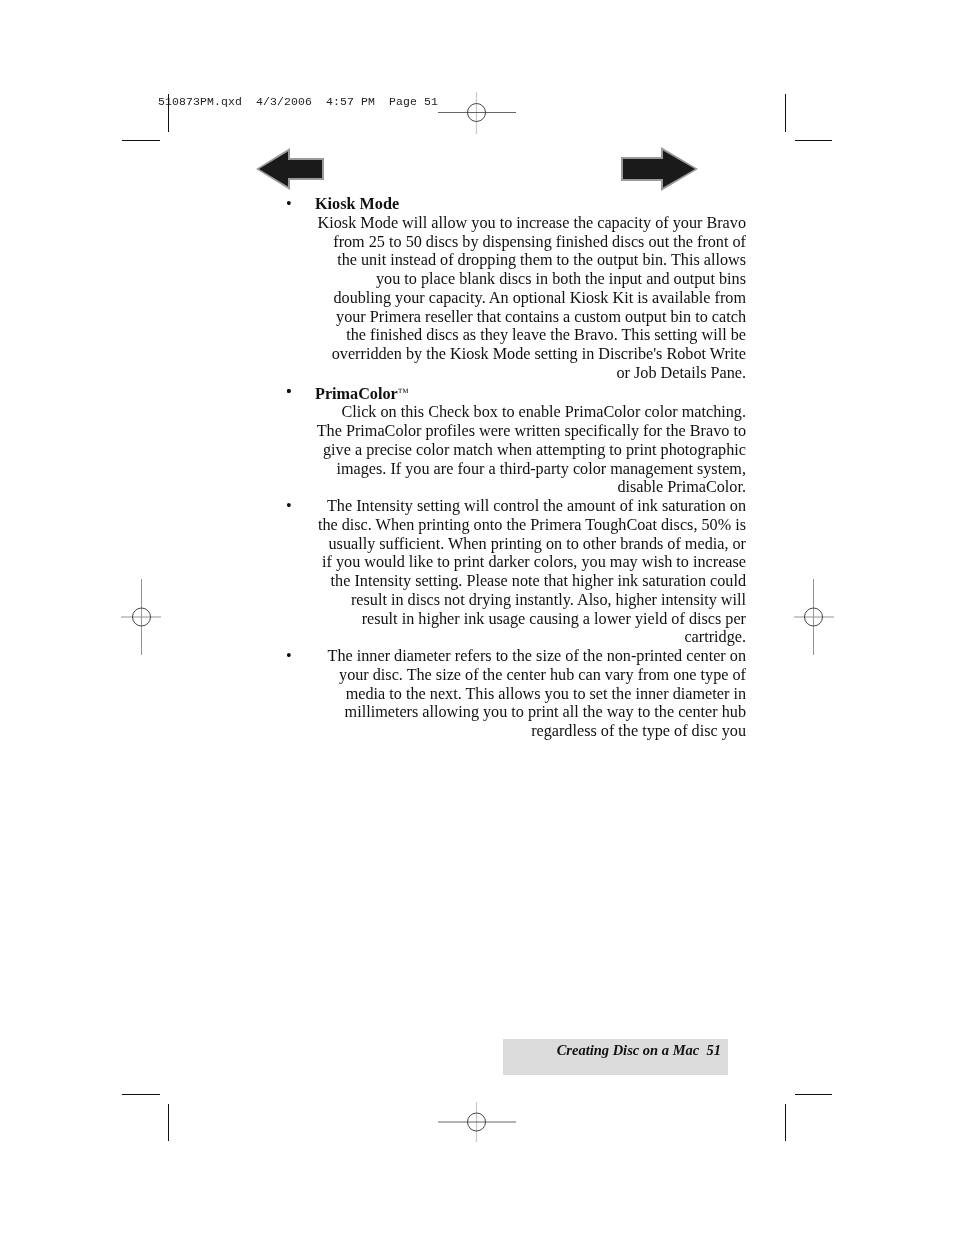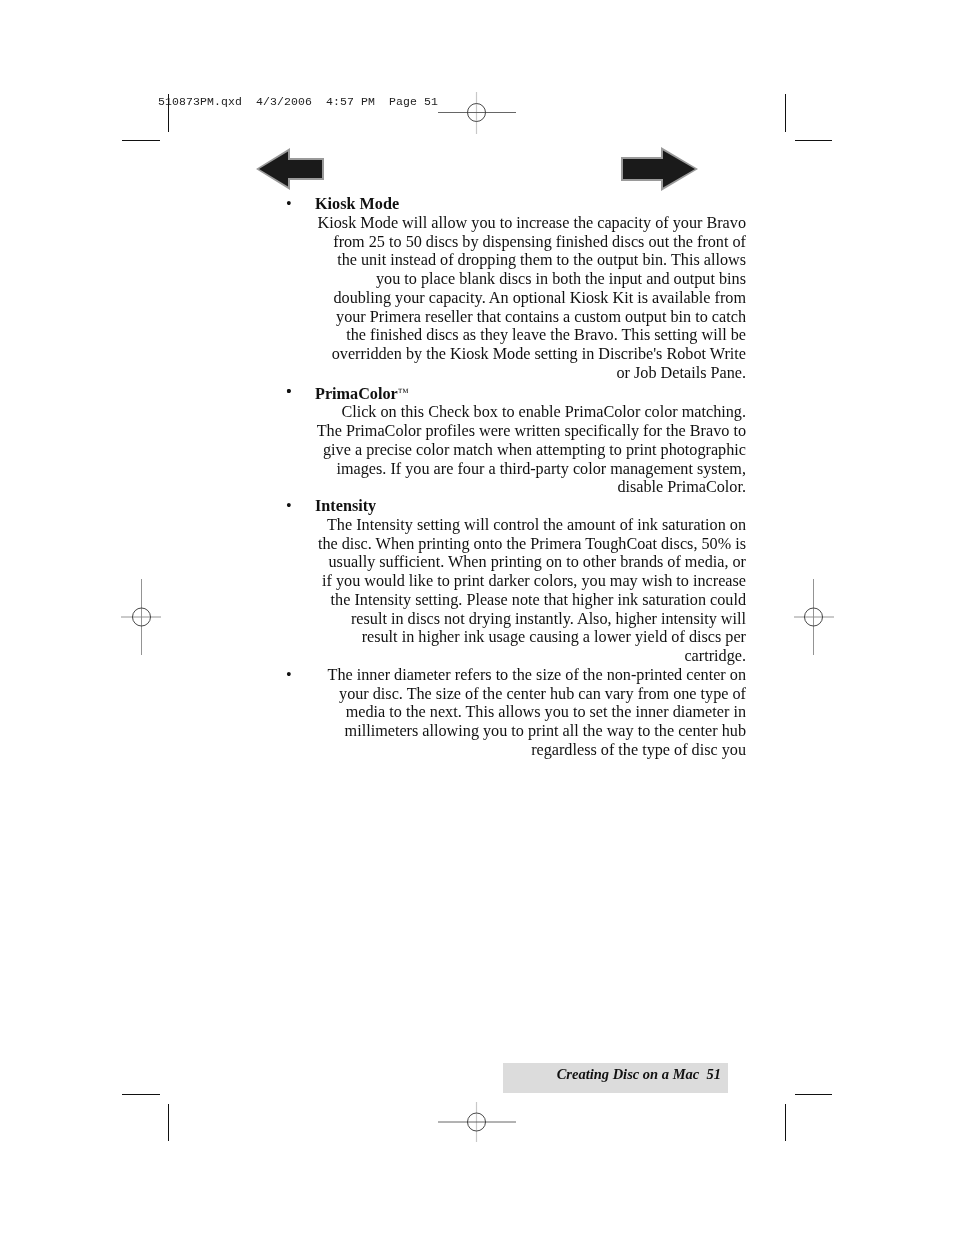--- a/index.html
+++ b/index.html
@@ -19,26 +19,26 @@
       font-family: "Liberation Serif", "DejaVu Serif", serif;
       font-size: 16.2px; line-height: 18.75px; color: #111;
     }
     .item { position: relative; padding-left: 29px; margin: 0; }
     .bullet { position: absolute; left: 0; top: 0; width: 10px; }
     .item-title { font-weight: bold; display: block; }
     .item-title.red { color: #e8201c; }
     .tm { font-size: 11px; font-weight: normal; vertical-align: 3px; }
     .item-body { display: block; text-align: right; }
     .footer-bar {
-      left: 503px; top: 1039px; width: 225px; height: 30px;
+      left: 503px; top: 1039px; width: 225px; height: 36px;
       background: #dcdcdc;
       font-family: "Liberation Serif", "DejaVu Serif", serif;
       font-style: italic; font-weight: bold; font-size: 14.5px;
       text-align: right; line-height: 22px; color: #111;
-      box-sizing: border-box; padding-right: 7px; margin-top: 24px;
+      box-sizing: border-box; padding-right: 7px;
     }
   </style>
 </head>
 <body>
 
 <div class="abs slug"><span>510873PM.qxd</span>  <span>4/3/2006</span>  <span>4:57 PM</span>  <span>Page 51</span></div>
 
 <div class="abs crop-v" style="left:168px; top:94px; height:38px;"></div>
 <div class="abs crop-h" style="left:122px; top:140px; width:38px;"></div>
 
@@ -102,21 +102,20 @@
   <div class="item">
     <span class="bullet">•</span>
   </div>
   <div class="item">
     <span class="bullet">•</span>
     <span class="item-title"><span>PrimaColor</span><span class="tm">™</span></span>
     <span class="item-body">Click on this Check box to enable PrimaColor color matching. The PrimaColor profiles were written specifically for the Bravo to give a precise color match when attempting to print photographic images. If you are four a third-party color management system, disable PrimaColor.</span>
   </div>
   <div class="item">
     <span class="bullet">•</span>
-    <span class="item-title">Intensity</span>
     <span class="item-body">The Intensity setting will control the amount of ink saturation on the disc. When printing onto the Primera ToughCoat discs, 50% is usually sufficient. When printing on to other brands of media, or if you would like to print darker colors, you may wish to increase the Intensity setting. Please note that higher ink saturation could result in discs not drying instantly. Also, higher intensity will result in higher ink usage causing a lower yield of discs per cartridge.</span>
   </div>
   <div class="item">
     <span class="bullet">•</span>
     <span class="item-body">The inner diameter refers to the size of the non-printed center on your disc. The size of the center hub can vary from one type of media to the next. This allows you to set the inner diameter in millimeters allowing you to print all the way to the center hub regardless of the type of disc you</span>
   </div>
 </div>
 
 <div class="abs footer-bar"><span>Creating Disc on a Mac</span>&nbsp;&nbsp;<span>51</span></div>
 

